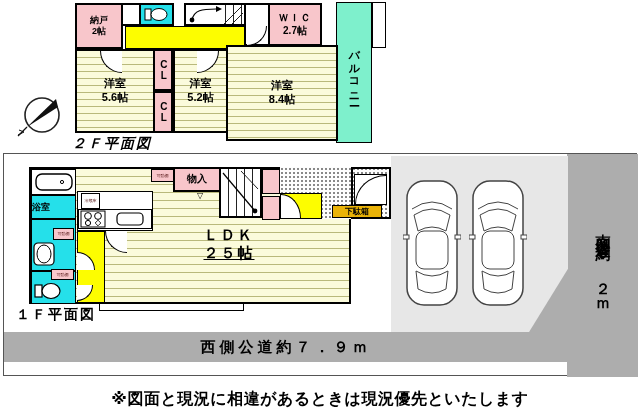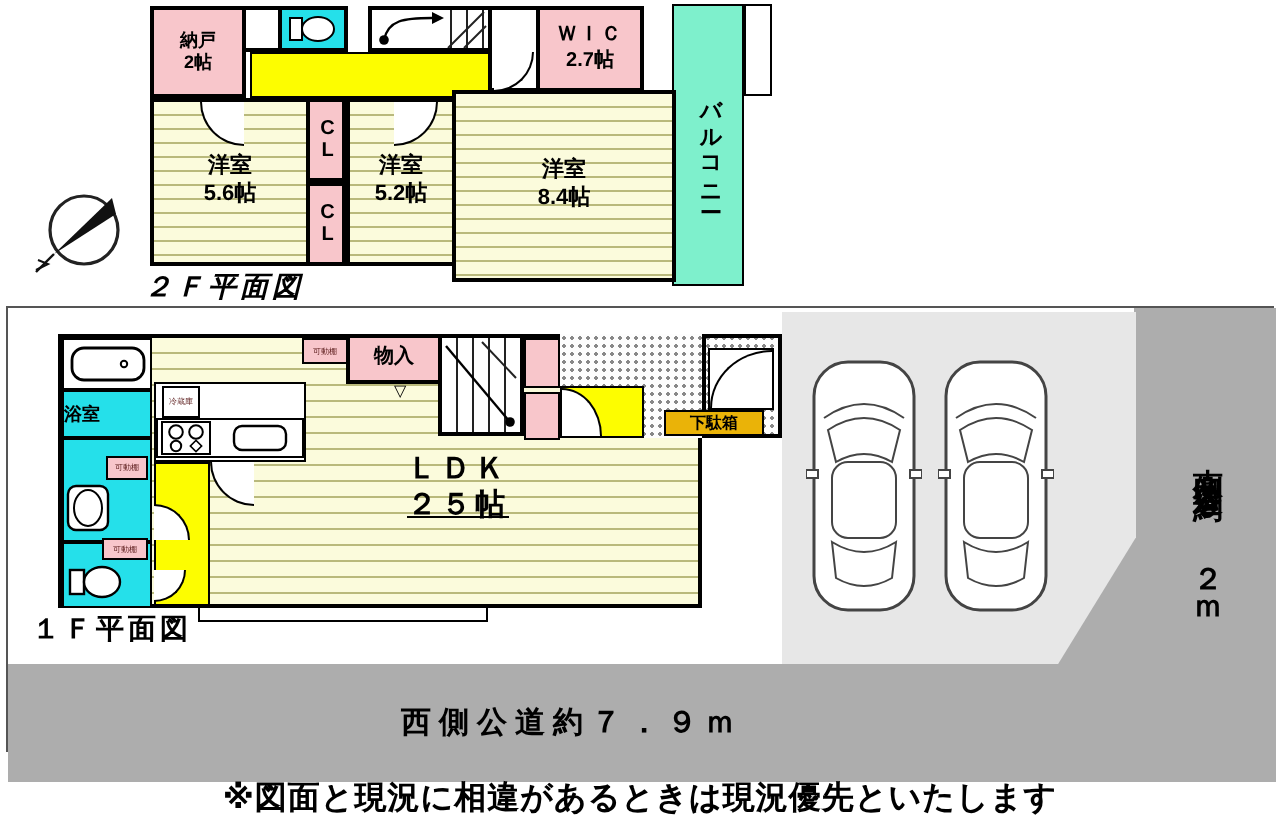--- a/index.html
+++ b/index.html
@@ -112,21 +112,21 @@
   <div class="abs arc bl" style="left:100px;top:51px;width:22px;height:22px;"></div>
   <div class="abs arc br" style="left:197px;top:51px;width:22px;height:22px;"></div>
 
   <div class="abs plan-label" style="left:72px;top:135px;font-style:italic;">２Ｆ平面図</div>
 
   <div class="abs" style="left:3px;top:153px;width:634px;height:223px;border:1px solid #555;background:#fff;">
 
     <div class="abs road" style="left:563px;top:0;width:71px;height:223px;display:flex;align-items:center;justify-content:center;">
       <span class="vtext bold" style="font-size:15px;letter-spacing:3px;">南側公道約９．２ｍ</span>
     </div>
-    <div class="abs road" style="left:0;top:178px;width:634px;height:59px;display:flex;align-items:center;">
+    <div class="abs road" style="left:0;top:178px;width:634px;height:30px;display:flex;align-items:center;">
       <span class="bold" style="display:block;width:564px;text-align:center;font-size:15px;letter-spacing:4px;">西側公道約７．９ｍ</span>
     </div>
 
     <div class="abs road" style="left:387px;top:2px;width:177px;height:176px;"></div>
     <div class="abs" style="left:387px;top:2px;width:177px;height:176px;background:#e7e7e7;
          clip-path:polygon(0 0,100% 0,100% 64%,78% 100%,0 100%);"></div>
 
     <svg class="abs" style="left:399px;top:25px;" width="58" height="128" viewBox="0 0 58 128">
       <rect x="4" y="2" width="50" height="124" rx="17" fill="#fff" stroke="#444" stroke-width="1.5"></rect>
       <path d="M9,30 Q29,16 49,30" fill="none" stroke="#444" stroke-width="1"></path>

